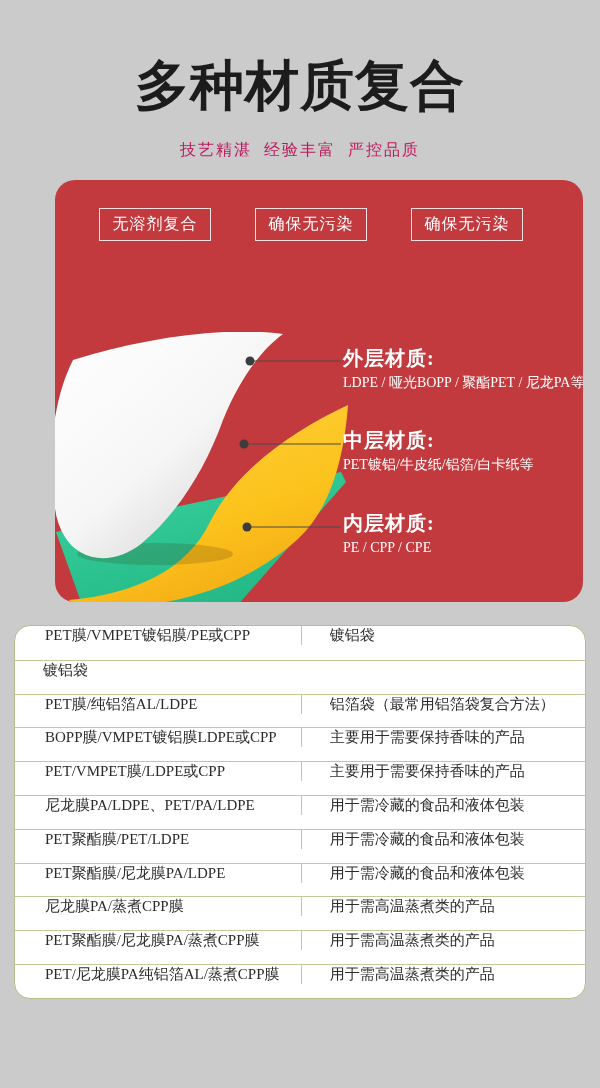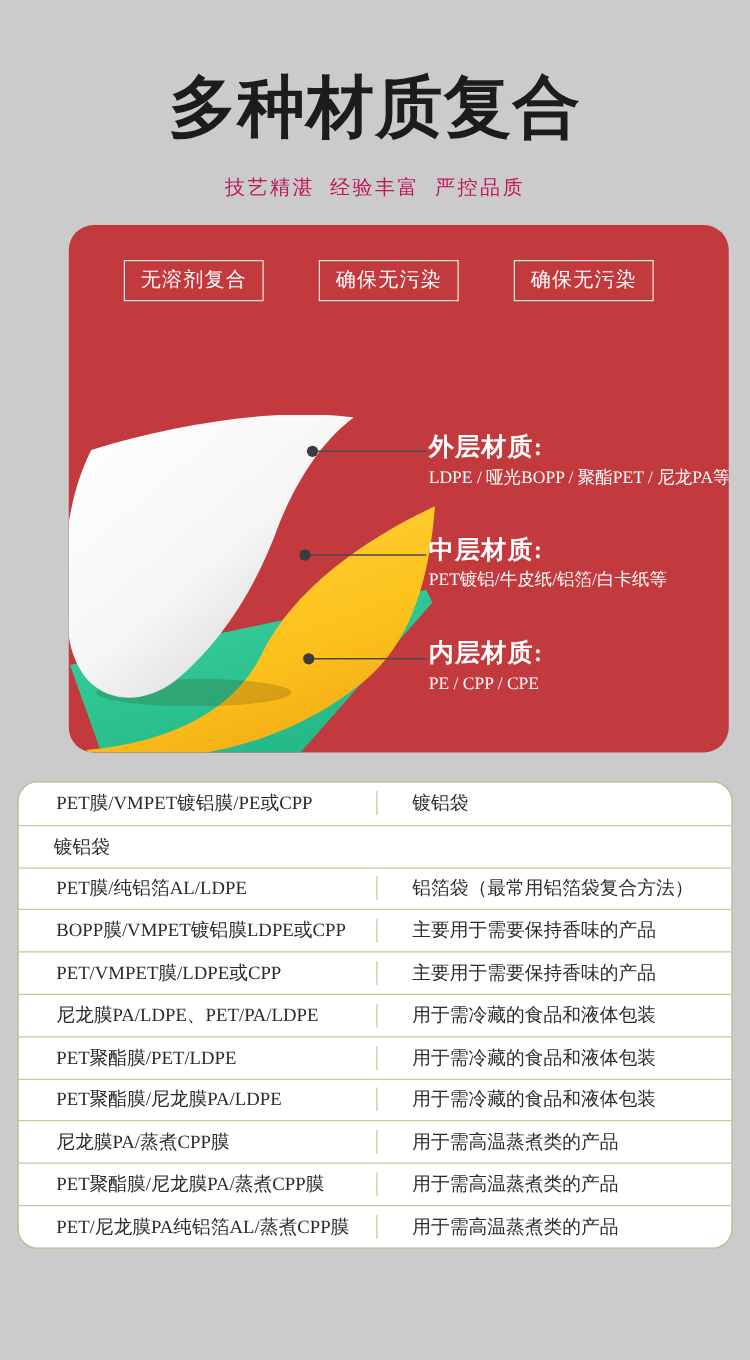--- a/index.html
+++ b/index.html
@@ -87,21 +87,21 @@
   
   .table-card {
     position:absolute;
     left:14px; top:625px;
     width:572px;
     background:#ffffff;
     border:1px solid #b6bd8b;
     border-radius:16px;
     overflow:hidden;
   }
-  .t-row { display:flex; align-items:center; height:33.8px; }
+  .t-row { display:flex; align-items:flex-start; height:33.8px; }
   .t-row + .t-row { border-top:1px solid #c3c99b; }
   .t-cell {
     font-size:15px;
     color:#2b2b2b;
     display:flex;
     align-items:center;
   }
   .t-cell.material {
     width:50.3%;
     padding-left:30px;

